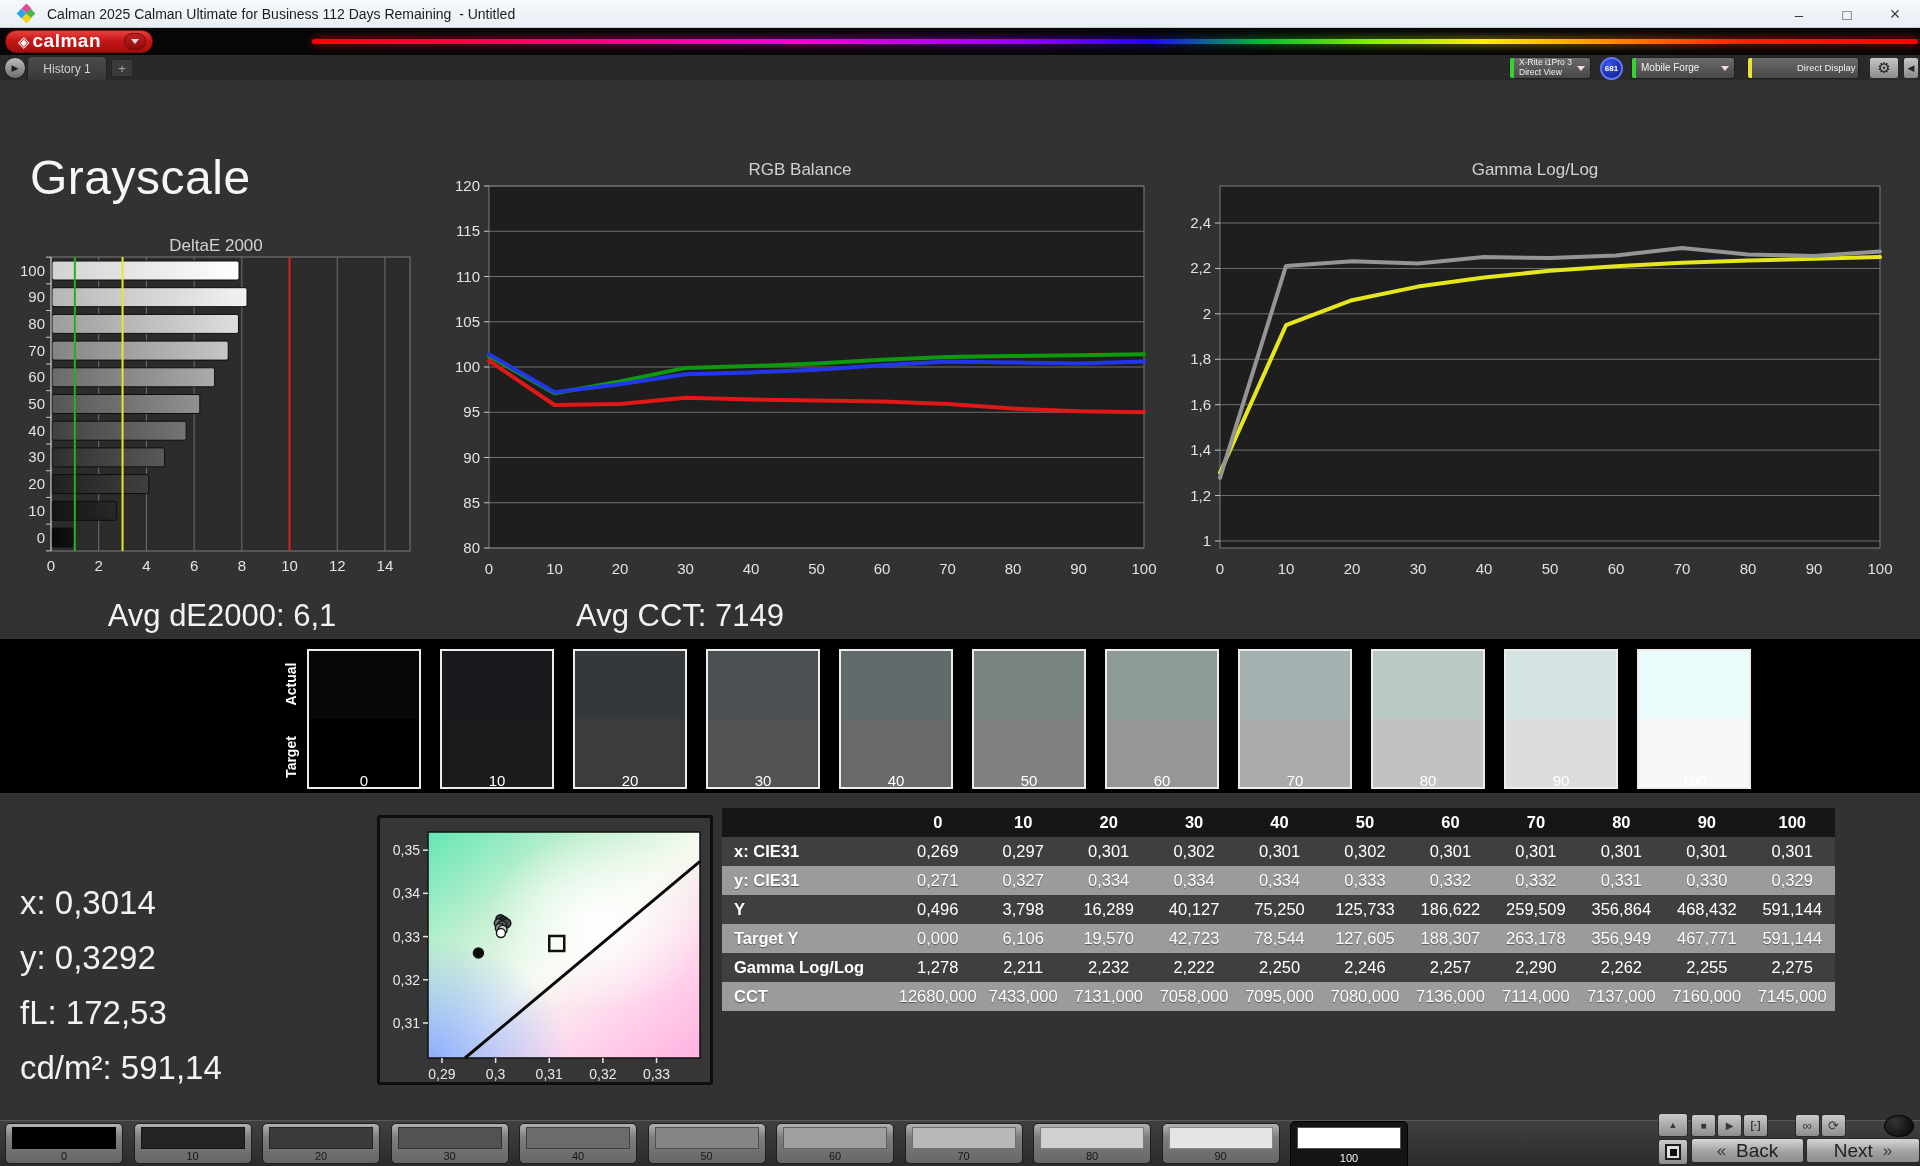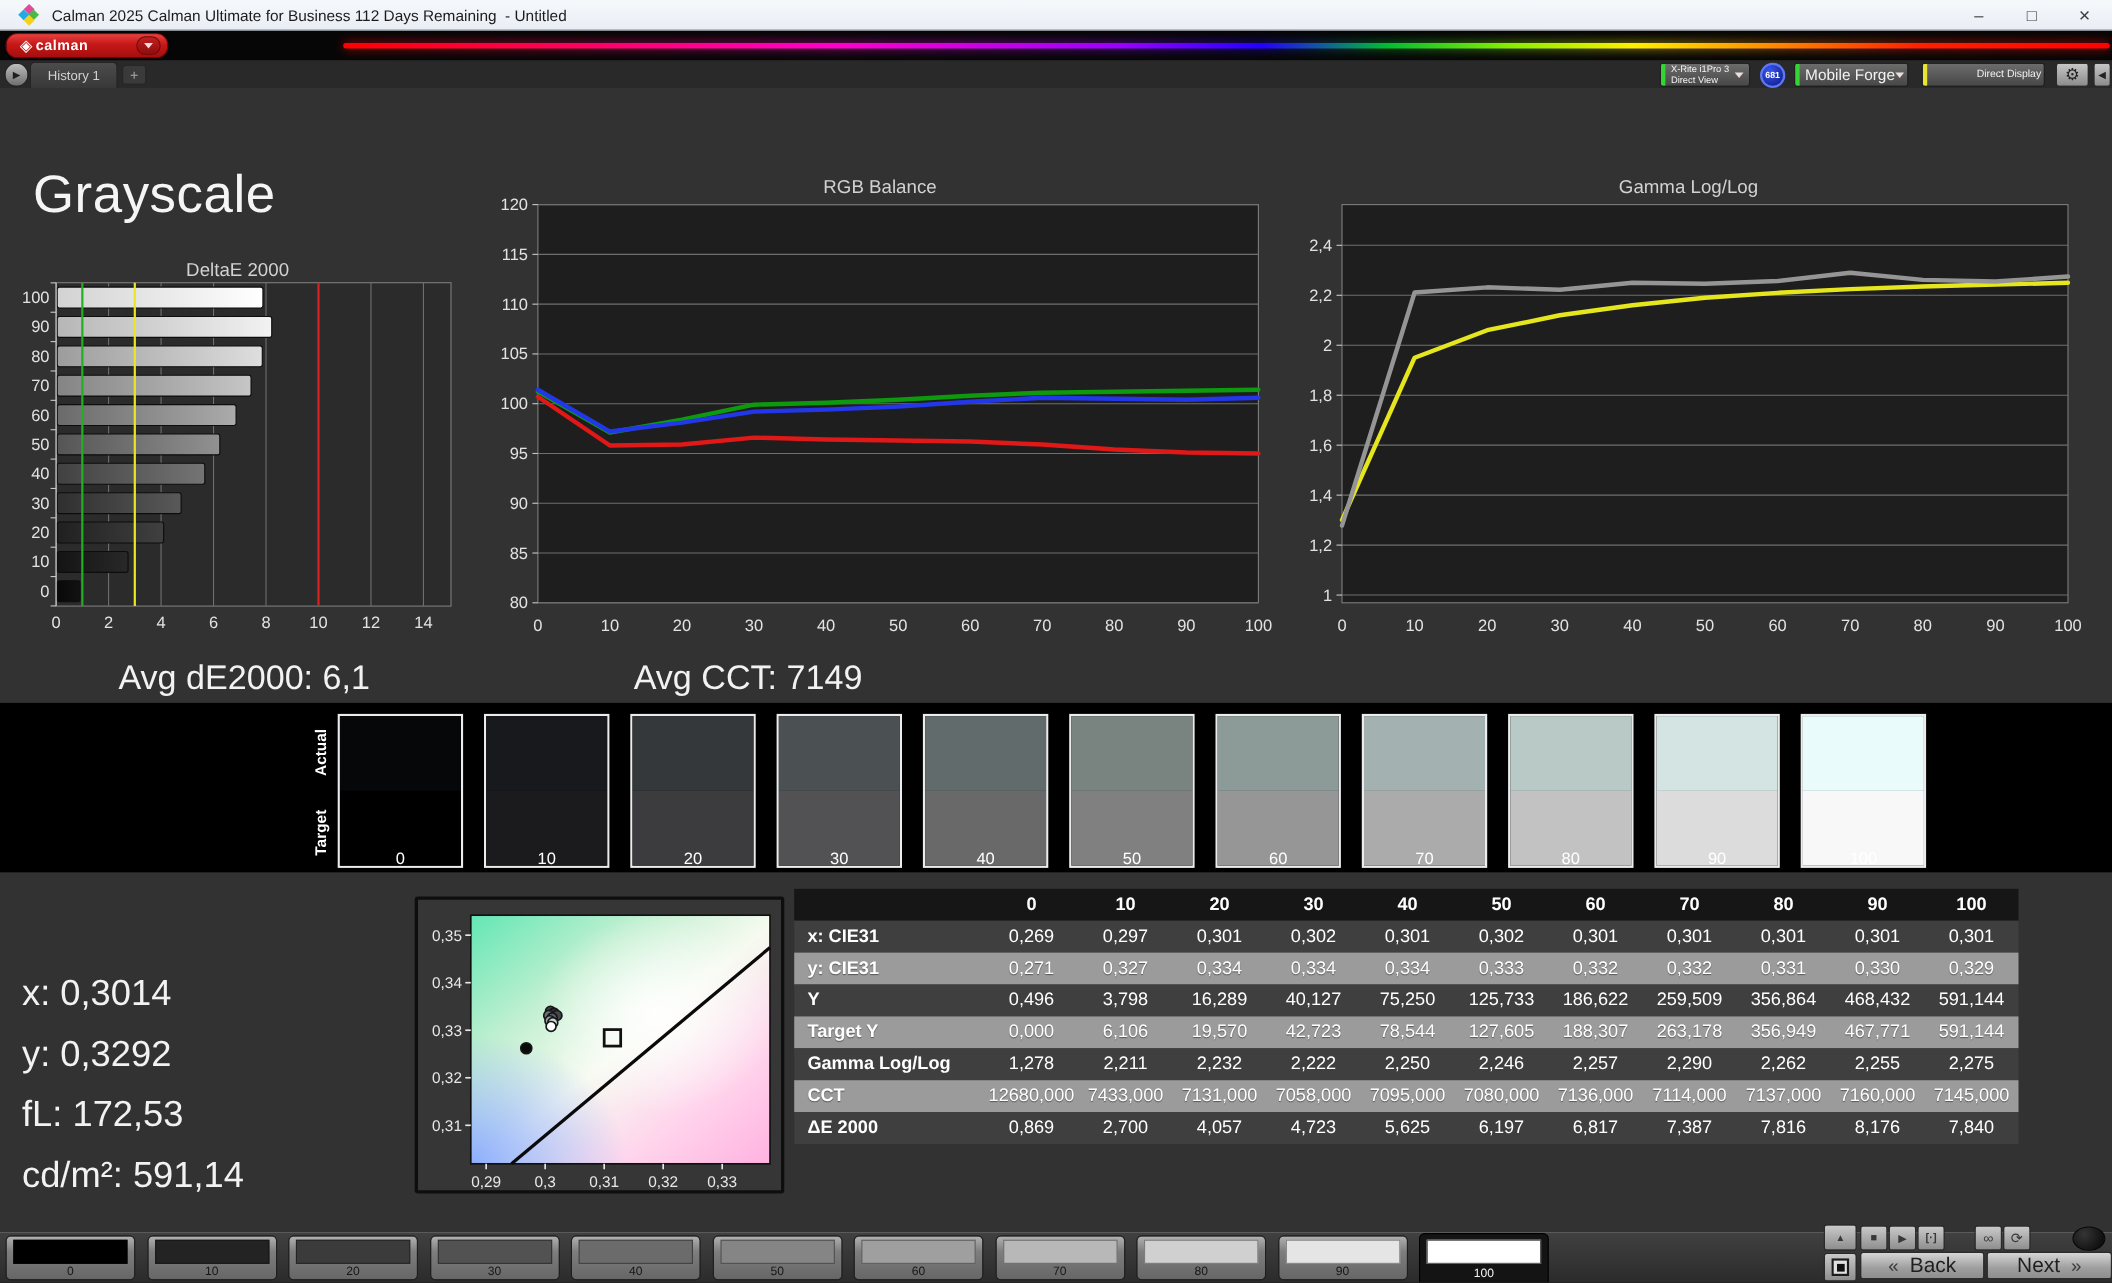--- a/index.html
+++ b/index.html
@@ -15,21 +15,21 @@
   #win-title{position:absolute;left:47px;top:6px;font-size:14px;color:#1c1c1c;white-space:pre;}
   #win-controls{position:absolute;right:8px;top:0;height:28px;display:flex;align-items:center;gap:22px;padding-right:4px;}
   #win-controls span{font-size:15px;color:#3c3c3c;width:26px;text-align:center;cursor:default;}
 
   
   #logobar{position:absolute;left:0;top:28px;width:1920px;height:27px;background:#060606;}
   #brand-btn{position:absolute;left:5px;top:2px;width:148px;height:23px;border-radius:11px;
     background:linear-gradient(#ea4040,#c51818 45%,#a60e0e);border:1px solid #7c0a0a;
     display:flex;align-items:center;padding:0 6px;box-shadow:0 1px 2px rgba(0,0,0,.6);}
   #brand-btn .dmnd{color:#fff;font-size:15px;line-height:1;margin:0 3px 0 6px;}
-  #brand-btn .bname{color:#fff;font-size:13px;font-weight:700;letter-spacing:.5px;margin-top:-2px;}
+  #brand-btn .bname{color:#fff;font-size:19px;font-weight:700;letter-spacing:.5px;margin-top:-2px;}
   #brand-caret{margin-left:auto;width:22px;height:17px;border-radius:8px;background:linear-gradient(#c02020,#8f0d0d);
     display:flex;align-items:center;justify-content:center;border:1px solid #780808;}
   .caret{width:0;height:0;border-left:4px solid transparent;border-right:4px solid transparent;border-top:5px solid #f0dede;}
   #spectrum,#spectrum-glow{position:absolute;left:312px;top:11px;width:1606px;height:5px;border-radius:3px;
     background:linear-gradient(90deg,#ff0000 0%,#ff00cc 28%,#9900ff 44%,#2200ff 52%,#00bb33 59%,#88ee00 66%,#ffee00 73%,#ff8800 81%,#ff2200 89%,#ff0000 100%);}
   #spectrum-glow{filter:blur(5px);opacity:.75;}
 
   
   #tabbar{position:absolute;left:0;top:55px;width:1920px;height:25px;background:#292929;}
   #tab-scroll-btn{position:absolute;left:4px;top:2px;width:22px;height:22px;border-radius:50%;
@@ -42,21 +42,21 @@
     border:1px solid #262626;color:#a8a8a8;font-size:13px;display:flex;align-items:center;justify-content:center;}
   .dd{position:absolute;top:2px;height:22px;border-radius:3px;background:linear-gradient(#6c6c6c,#474747);
     border:1px solid #1f1f1f;display:flex;align-items:center;overflow:hidden;}
   .dd .edge{width:4px;height:100%;flex:0 0 4px;}
   .dd .dtxt{color:#f2f2f2;padding-left:5px;line-height:1.15;white-space:nowrap;}
   .dd .caret{margin:0 5px 0 auto;}
   #dd-meter{left:1509px;width:82px;} #dd-meter .dtxt{font-size:8.5px;}
   #meter-badge{position:absolute;left:1600px;top:2px;width:23px;height:23px;border-radius:50%;
     background:radial-gradient(circle at 35% 30%,#3a56f0,#16269c 75%);border:2px solid #5d77f5;
     color:#fff;font-size:8px;display:flex;align-items:center;justify-content:center;font-weight:700;}
-  #dd-source{left:1631px;width:104px;} #dd-source .dtxt{font-size:14px;}
+  #dd-source{left:1631px;width:104px;} #dd-source .dtxt{font-size:10px;}
   #dd-display{left:1747px;width:112px;gap:40px;} #dd-display .dtxt{font-size:9.5px;}
   .tool-btn{position:absolute;top:2px;height:22px;border-radius:3px;background:linear-gradient(#c6c6c6,#8b8b8b);
     border:1px solid #2a2a2a;display:flex;align-items:center;justify-content:center;color:#232323;}
   #gear-btn{left:1869px;width:30px;font-size:15px;}
   #collapse-btn{left:1903px;width:16px;font-size:9px;}
 
   
   #page-title{position:absolute;left:30px;top:150px;font-size:48px;color:#f5f5f5;letter-spacing:.5px;}
   .stat{position:absolute;top:598px;width:520px;text-align:center;font-size:31px;color:#f2f2f2;}
 
@@ -587,34 +587,20 @@
         <div class="tcell">7131,000</div>
         <div class="tcell">7058,000</div>
         <div class="tcell">7095,000</div>
         <div class="tcell">7080,000</div>
         <div class="tcell">7136,000</div>
         <div class="tcell">7114,000</div>
         <div class="tcell">7137,000</div>
         <div class="tcell">7160,000</div>
         <div class="tcell">7145,000</div>
       </div>
-      <div class="trow dark">
-        <div class="tcell tlabel">ΔE 2000</div>
-        <div class="tcell">0,869</div>
-        <div class="tcell">2,700</div>
-        <div class="tcell">4,057</div>
-        <div class="tcell">4,723</div>
-        <div class="tcell">5,625</div>
-        <div class="tcell">6,197</div>
-        <div class="tcell">6,817</div>
-        <div class="tcell">7,387</div>
-        <div class="tcell">7,816</div>
-        <div class="tcell">8,176</div>
-        <div class="tcell">7,840</div>
-      </div>
     </div>
 
   <div id="bottom-bar">
       <div class="patch" style="left: 5px;">
         <div class="pswatch" style="background: rgb(0, 0, 0);"></div>
         <div class="plab">0</div>
       </div>
       <div class="patch" style="left: 133.5px;">
         <div class="pswatch" style="background: rgb(35, 35, 35);"></div>
         <div class="plab">10</div>

